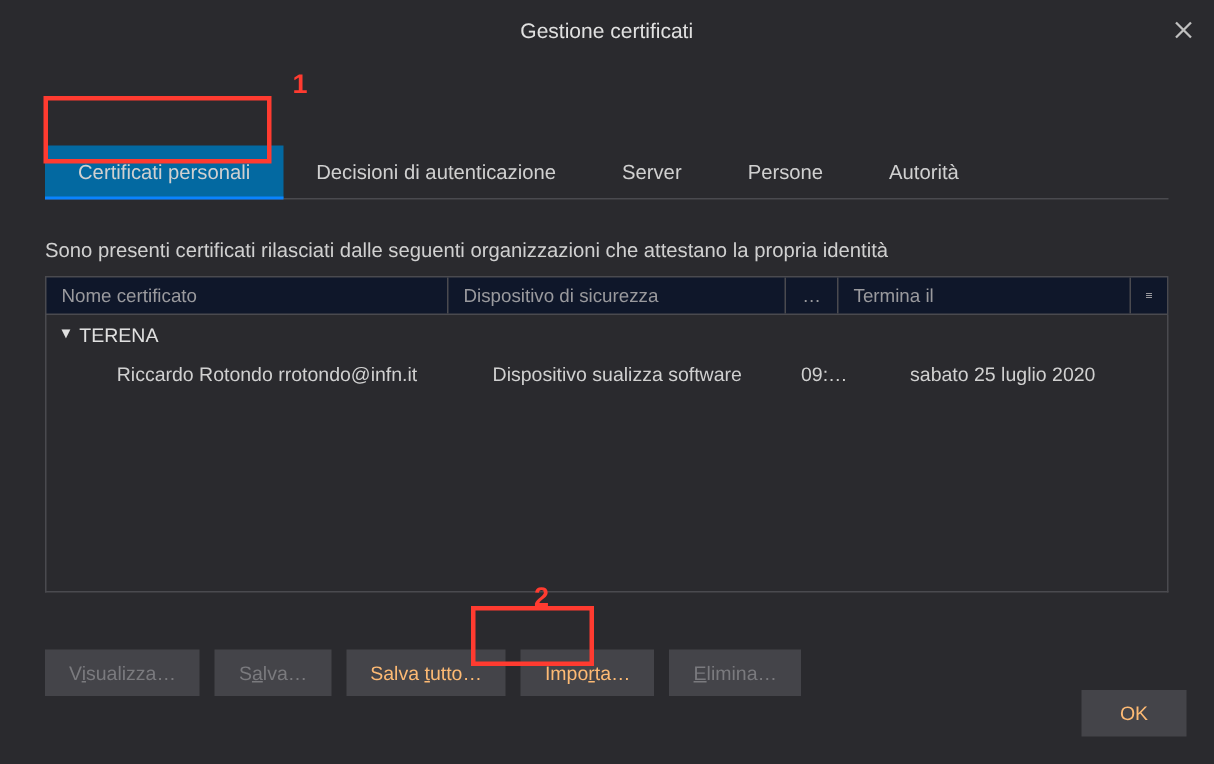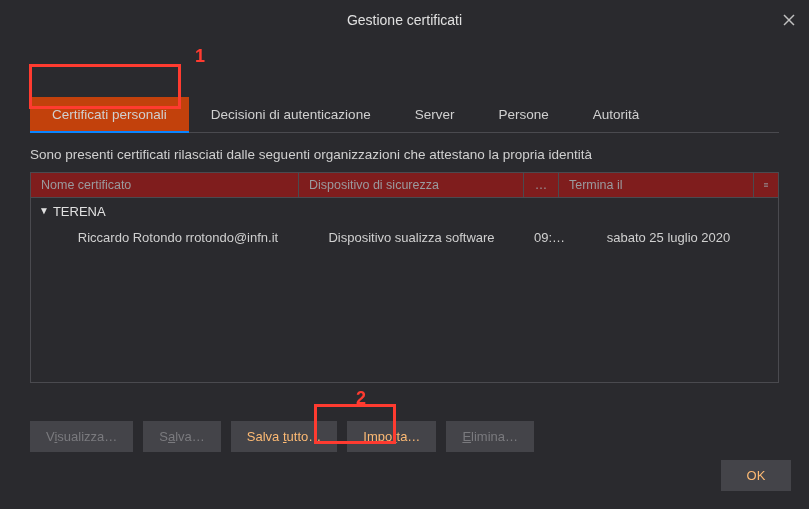--- a/index.html
+++ b/index.html
@@ -60,37 +60,37 @@
       margin-top: 37px;
     }
     .tab {
       padding: 10px 22px;
       font-size: 13.5px;
       color: #d0d0d0;
       cursor: pointer;
       position: relative;
     }
     .tab.active {
-      background: #c2410c;
+      background: #0369a1;
     }
     .tab.active::after {
       content: "";
       position: absolute;
       left: 0; right: 0; bottom: -1px;
       height: 2px;
       background: #0a84ff;
     }
     .description {
       font-size: 13.5px;
       color: #d0d0d0;
-      margin: 14px 0 10px 0;
+      margin: 26px 0 10px 0;
     }
     .table-header {
       display: flex;
-      background: #7f1d1d;
+      background: #0f172a;
       border: 1px solid #4a4a4f;
       font-size: 12.5px;
       color: #9a9a9e;
       height: 26px;
       align-items: center;
     }
     .th {
       padding: 0 10px;
       border-right: 1px solid #4a4a4f;
       height: 100%;

